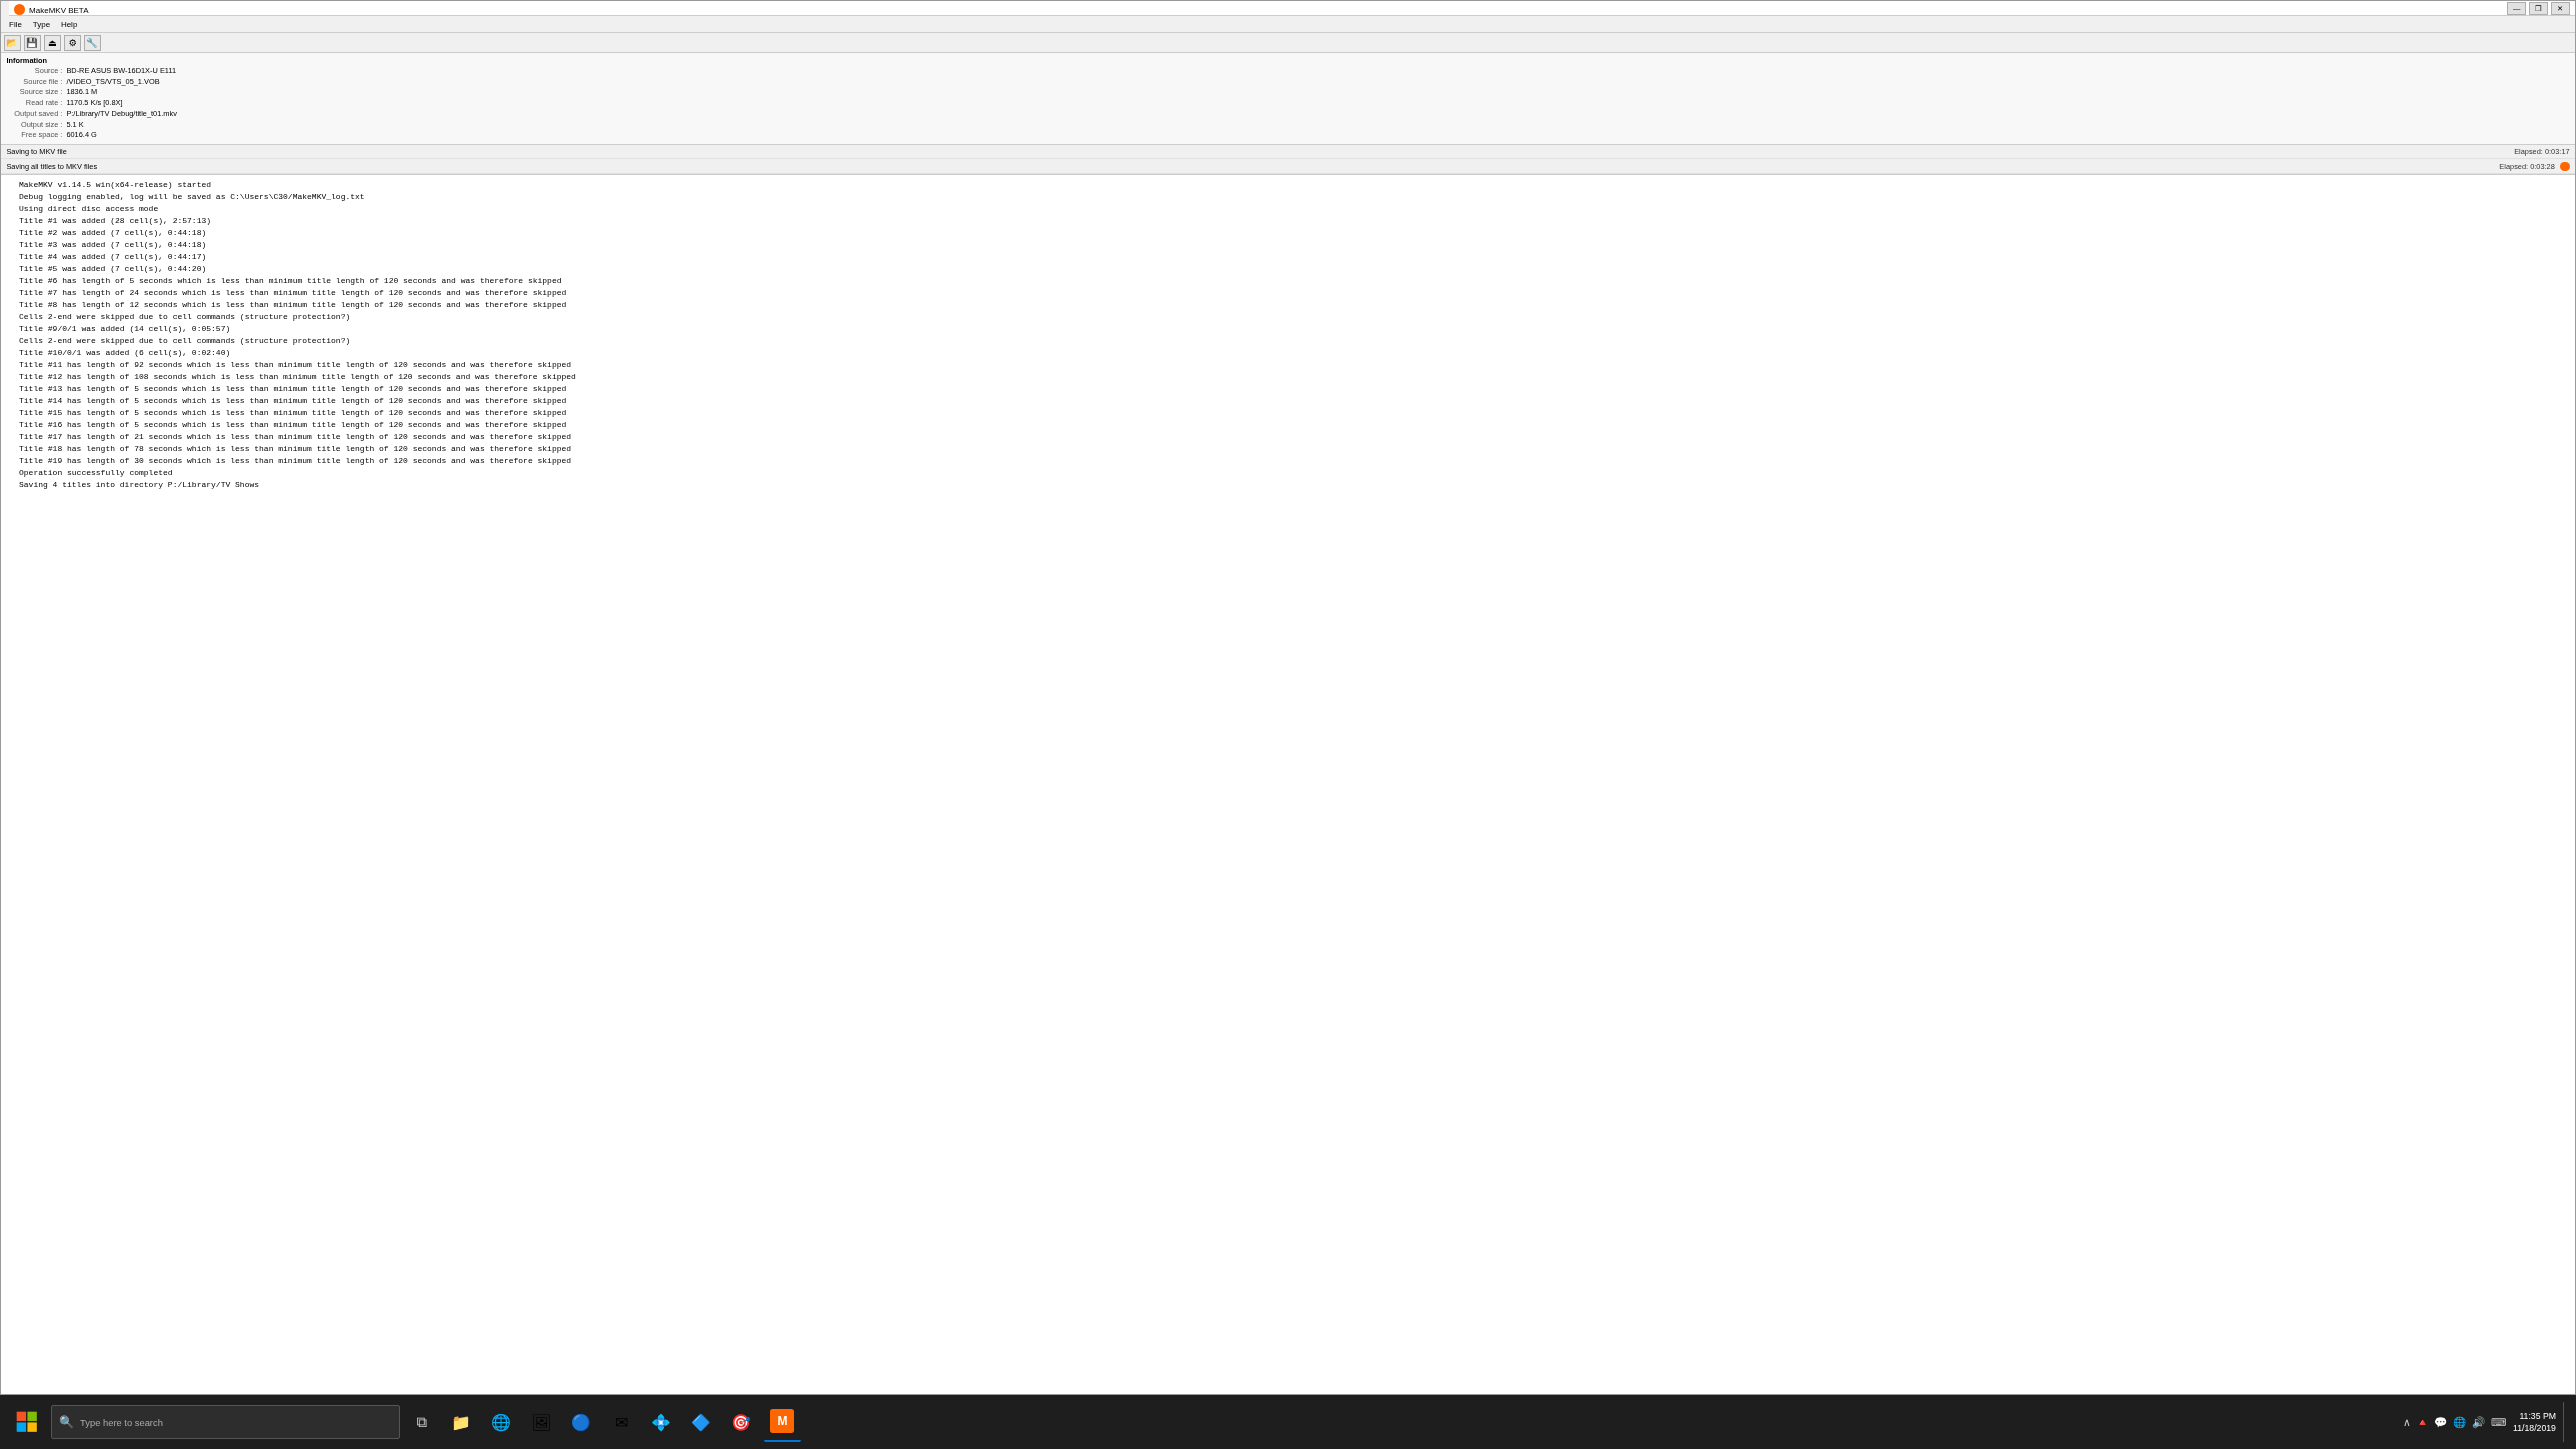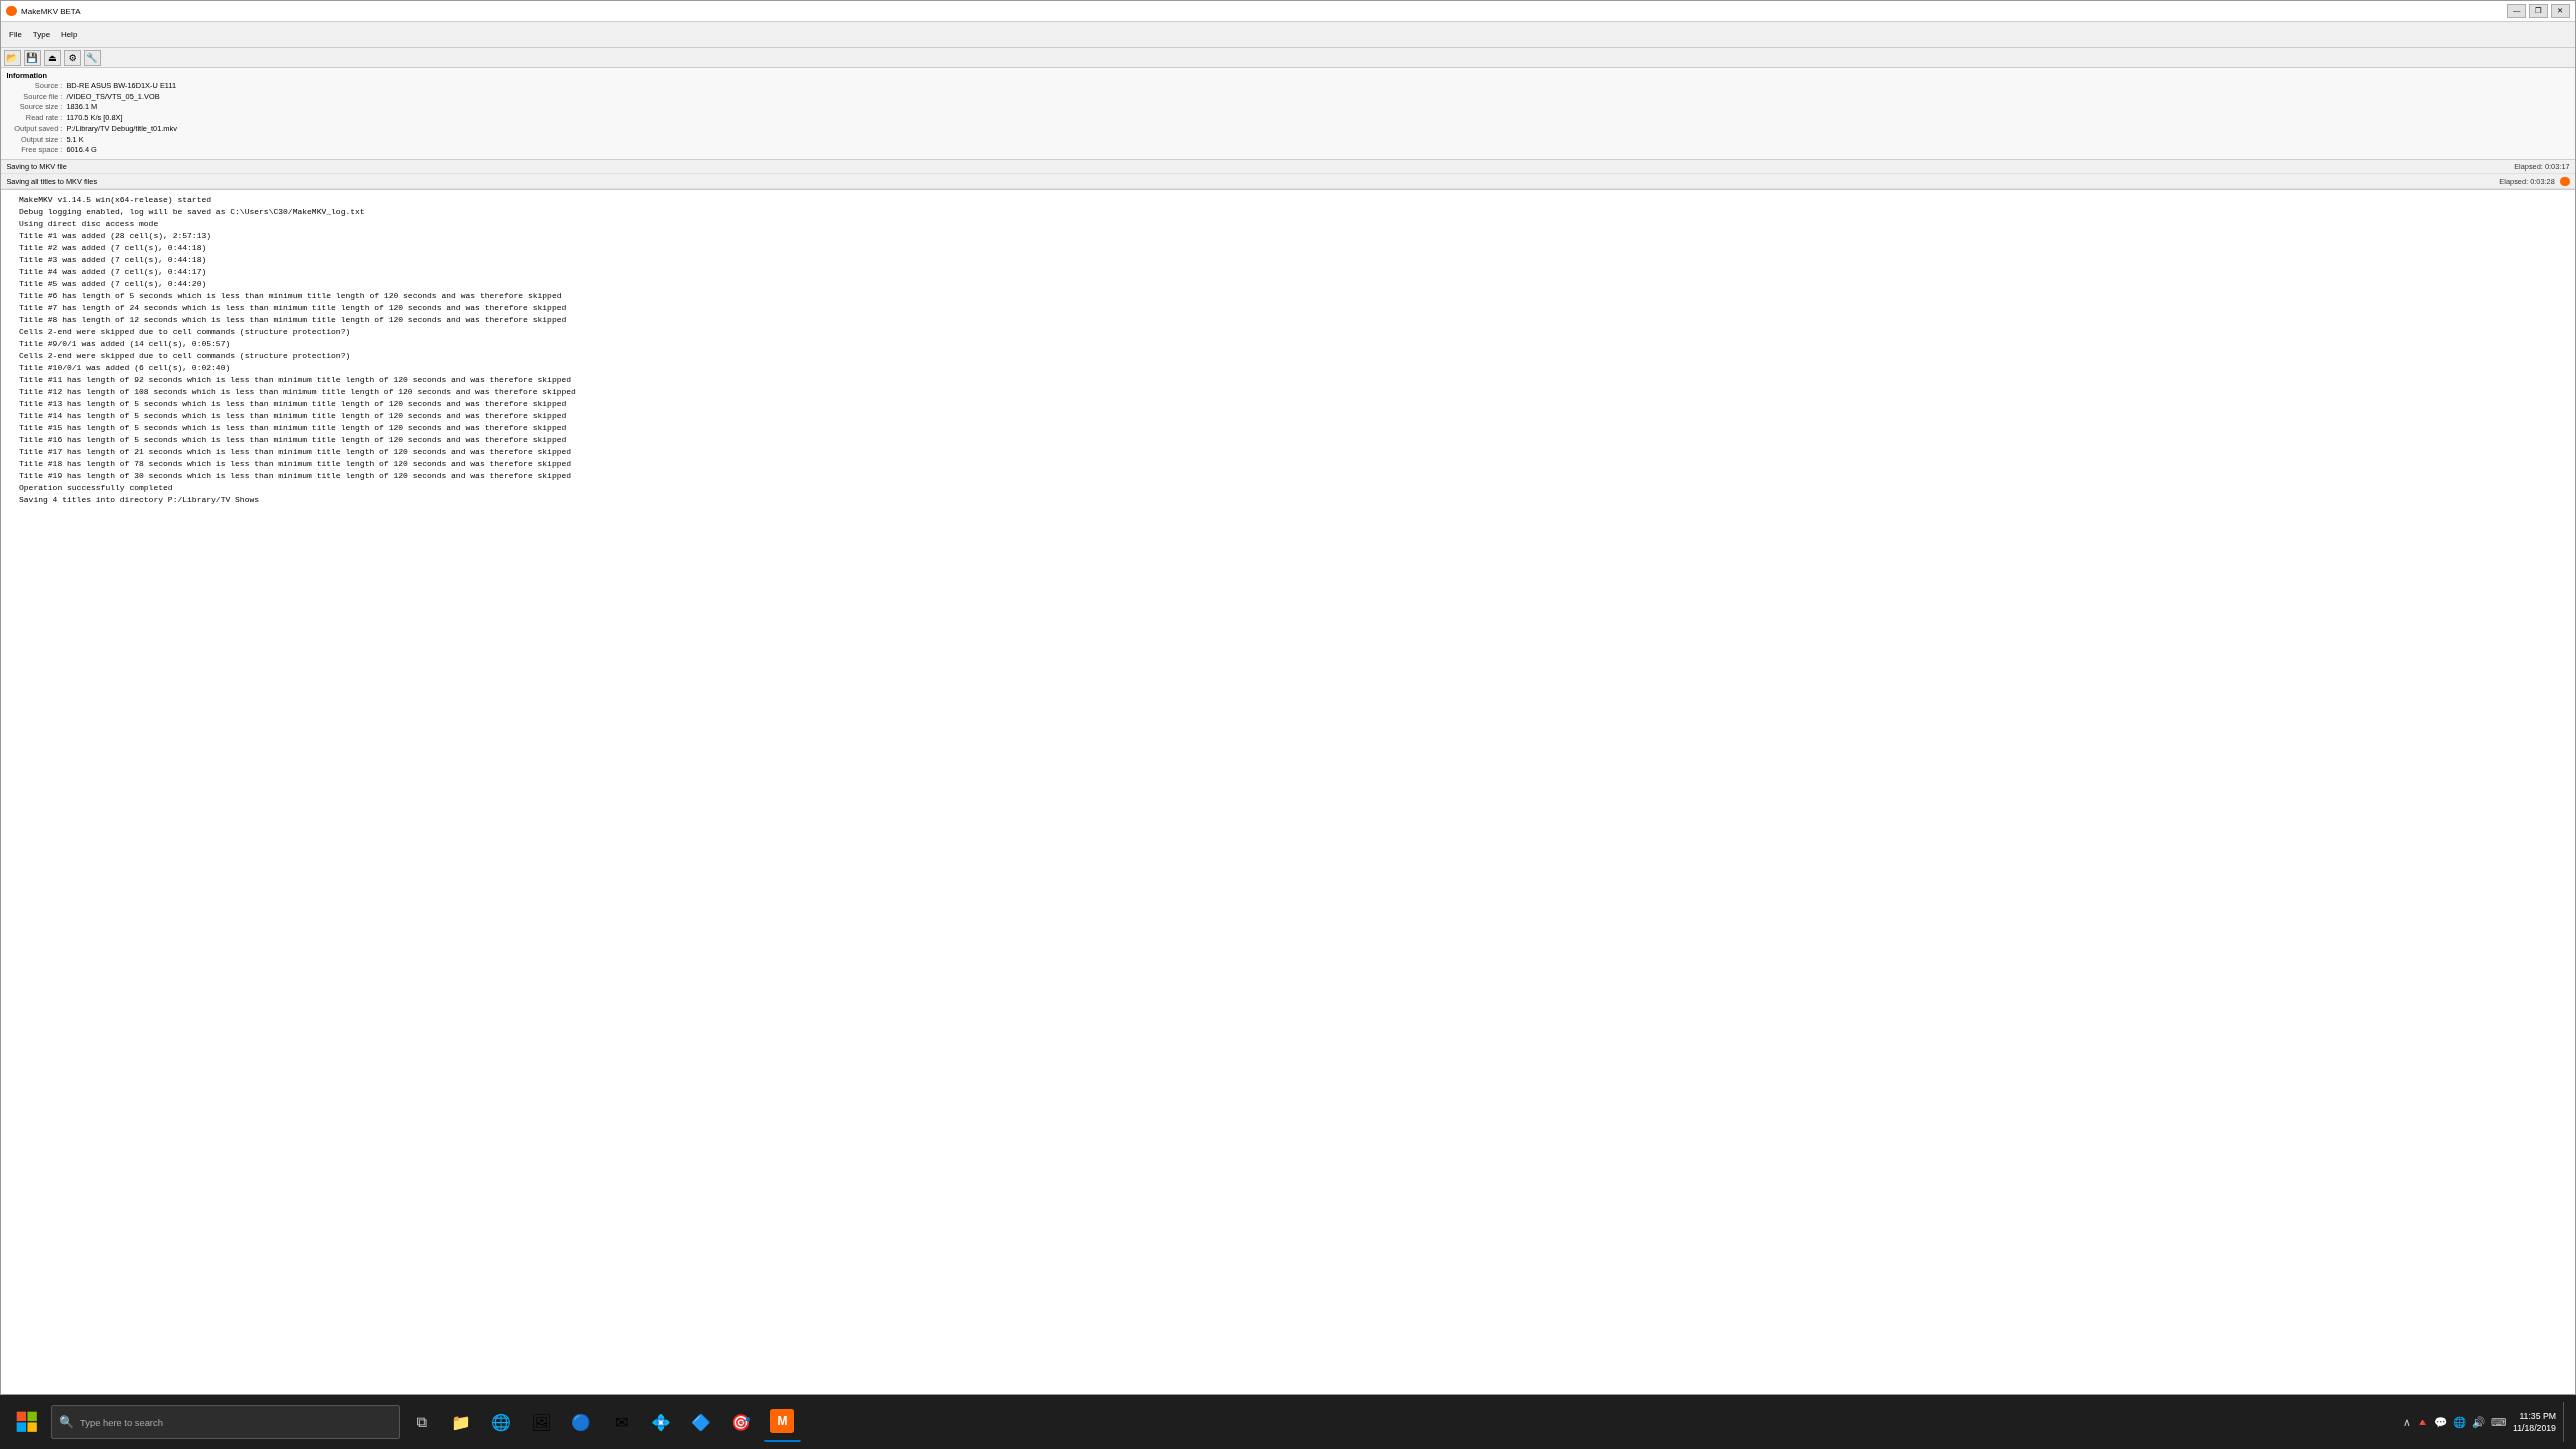--- a/index.html
+++ b/index.html
@@ -22,26 +22,27 @@
       height: 1395px;
       background: #f0f0f0;
       border: 0.7px solid #999;
       display: flex;
       flex-direction: column;
     }
 
     
     #title-bar {
       background: #fff;
-      height: 21px;
-      display: flex;
-      align-items: center;
+      height: 15px;
+      display: flex;
+      align-items: flex-end;
       padding: 0 5.4px;
       border-bottom: 0.7px solid #ccc;
       flex-shrink: 0;
+      margin-left: 8px;
     }
     #title-bar-icon {
       width: 10.7px;
       height: 10.7px;
       margin-right: 4px;
       background: #ff6600;
       border-radius: 50%;
       flex-shrink: 0;
     }
     #title-bar-text {
@@ -62,21 +63,21 @@
       align-items: center;
       justify-content: center;
       font-size: 7.4px;
       cursor: pointer;
     }
     #close-btn { background: #e1e1e1; }
 
     
     #menu-bar {
       background: #f0f0f0;
-      height: 26px;
+      height: 17px;
       display: flex;
       align-items: center;
       padding: 0 2.7px;
       border-bottom: 0.7px solid #ccc;
       flex-shrink: 0;
       text-align: right;
     }
     .menu-item {
       padding: 1.3px 5.4px;
       font-size: 8px;

